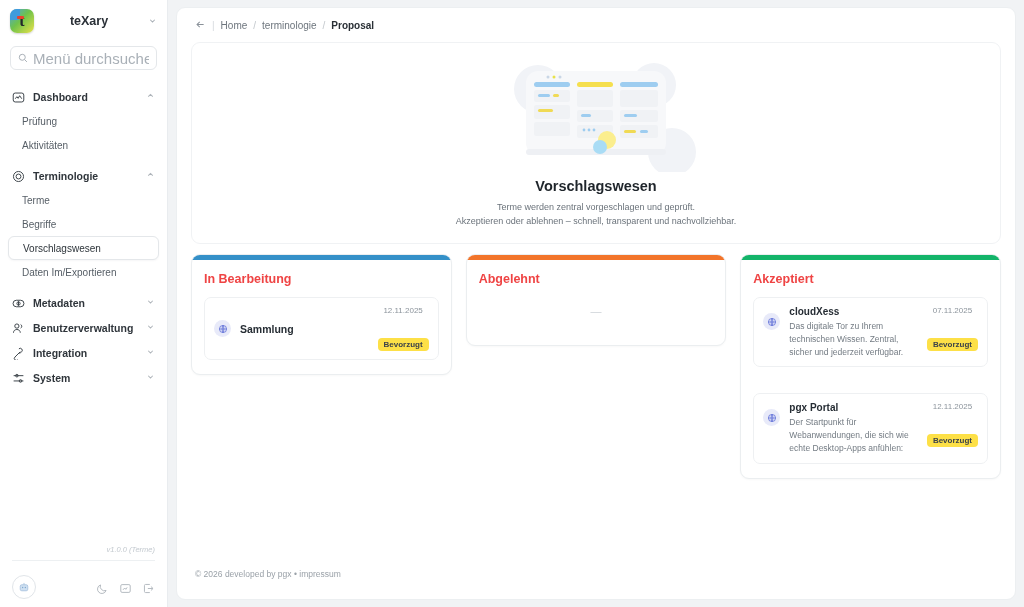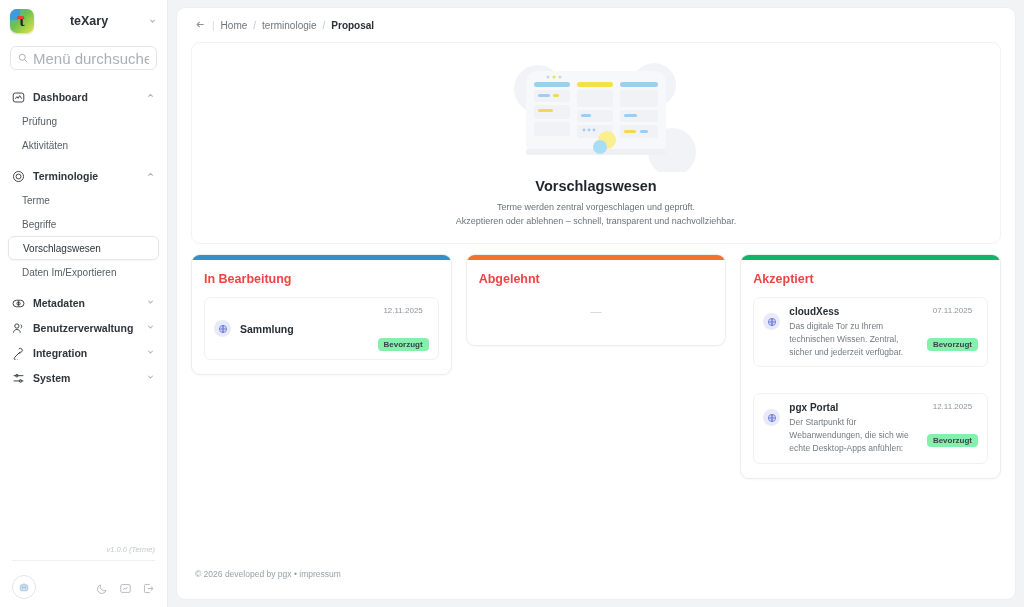--- a/index.html
+++ b/index.html
@@ -136,21 +136,21 @@
     width: 17px; height: 17px; border-radius: 50%; background: #e8eaf9;
     flex: none; display: flex; align-items: center; justify-content: center;
     margin-top: 7px;
   }
   .tile-mid { flex: 1; min-width: 0; }
   .tile-name { font-size: 10px; font-weight: bold; color: #262d34; }
   .tile-desc { font-size: 8.5px; color: #737b83; line-height: 1.5; margin-top: 3px; }
   .tile-right { display: flex; flex-direction: column; align-items: center; gap: 23px; flex: none; }
   .tile-date { font-size: 8px; color: #8c949c; white-space: nowrap; }
   .badge {
-    background: #86efac; border-radius: 4px; padding: 2px 6px;
+    background: #fde047; border-radius: 4px; padding: 2px 6px;
     font-size: 8px; font-weight: bold; color: #3b424a; white-space: nowrap;
   }
   .tile.single { align-items: center; }
   .tile.single .tile-ico { margin-top: 0; }
   .tile.single .tile-name { font-size: 10.5px; }
 
   .foot {
     position: absolute; left: 0; right: 0; bottom: 8px;
     padding: 0 18px 12px 18px; font-size: 8.5px; color: #9aa1a8;
   }

